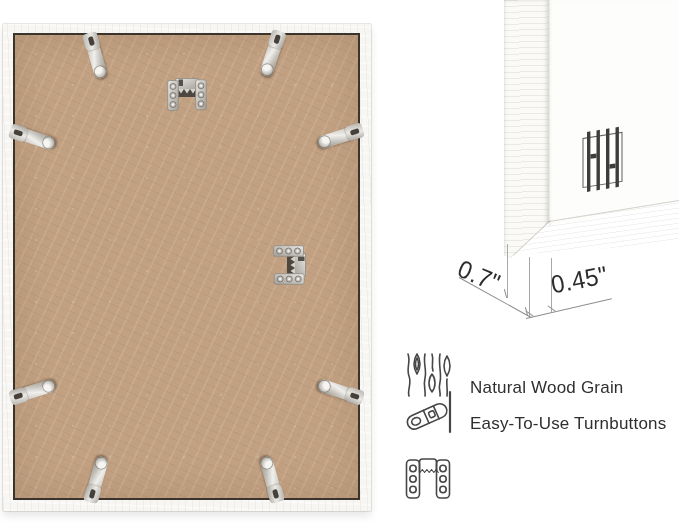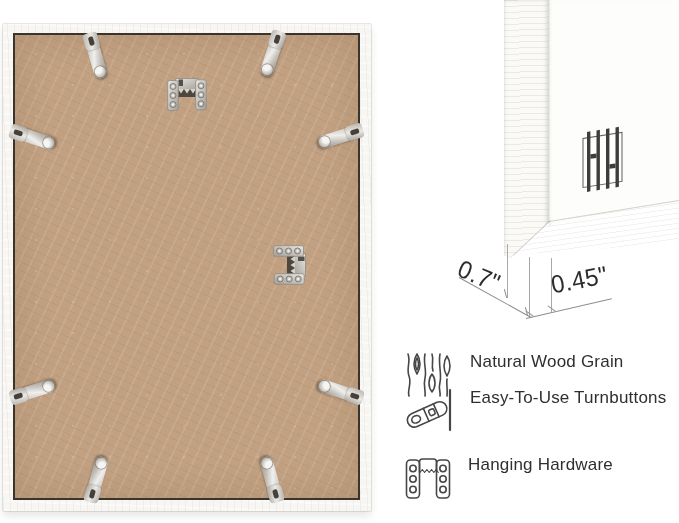--- a/index.html
+++ b/index.html
@@ -70,21 +70,21 @@
     transform:rotate(-43deg);transform-origin:left center;}
   
   .ext-line{position:absolute;width:1px;background:#a9a8a5;}
   .dim-line{position:absolute;height:1px;background:#8f8e8b;transform-origin:left center;}
   .dim-tick{position:absolute;width:9px;height:1px;background:#8f8e8b;transform-origin:center center;}
   .dim-label{
     position:absolute;color:#2c2c2c;font-size:25px;line-height:1;
     letter-spacing:.5px;transform-origin:left top;white-space:nowrap;
   }
   
-  .feature-row{position:absolute;left:404px;display:flex;align-items:flex-start;}
+  .feature-row{position:absolute;left:404px;display:flex;align-items:flex-end;}
   .feature-icon{flex:0 0 auto;}
   .feature-label{margin-left:16px;font-size:17px;color:#2f2f2f;letter-spacing:.2px;white-space:nowrap;}
   .lineart{stroke:#464646;fill:none;stroke-width:1.6;stroke-linecap:round;stroke-linejoin:round;}
 </style>
 </head>
 <body>
 
 <div id="stage">
 
   <div class="frame-white">
@@ -269,17 +269,16 @@
           <circle cx="9" cy="13.5" r="3.2"></circle>
           <circle cx="9" cy="24" r="3.2"></circle>
           <circle cx="9" cy="34.5" r="3.2"></circle>
           <circle cx="39" cy="13.5" r="3.2"></circle>
           <circle cx="39" cy="24" r="3.2"></circle>
           <circle cx="39" cy="34.5" r="3.2"></circle>
           <path d="M15.5 17 L15.5 7 Q15.5 4 18.5 4 L29.5 4 Q32.5 4 32.5 7 L32.5 17"></path>
           <path d="M16 17.5 l2.3 -3 2.3 3 2.3 -3 2.3 3 2.3 -3 2.3 3 2.3 -3 2.2 3" stroke-width="1.1"></path>
         </g>
       </svg>
-      <span class="feature-label">Hanging Hardware</span>
     </div>
 
   </div>
 </div>
 
 </body></html>

